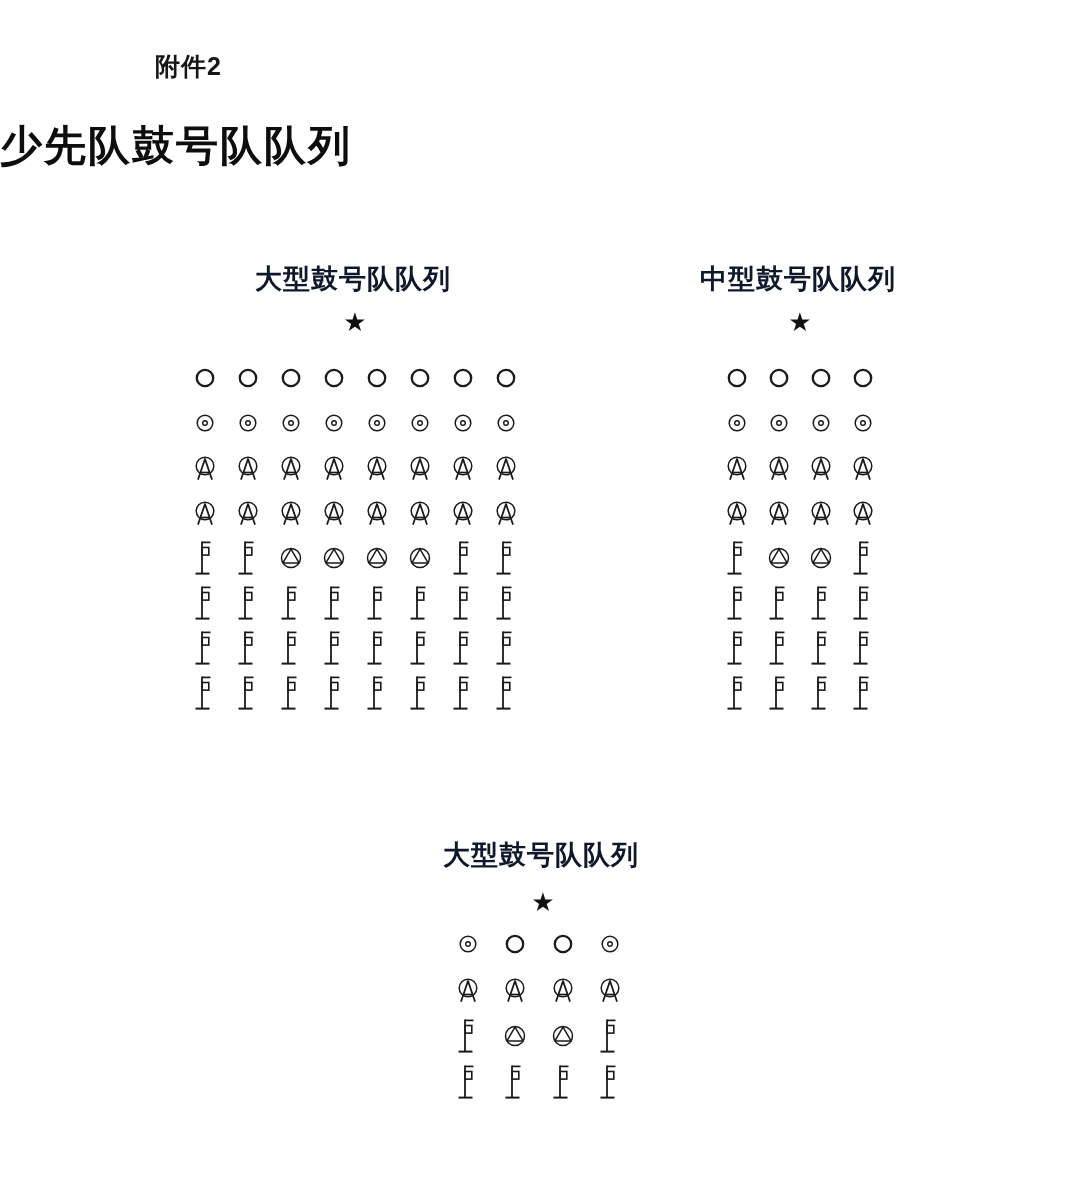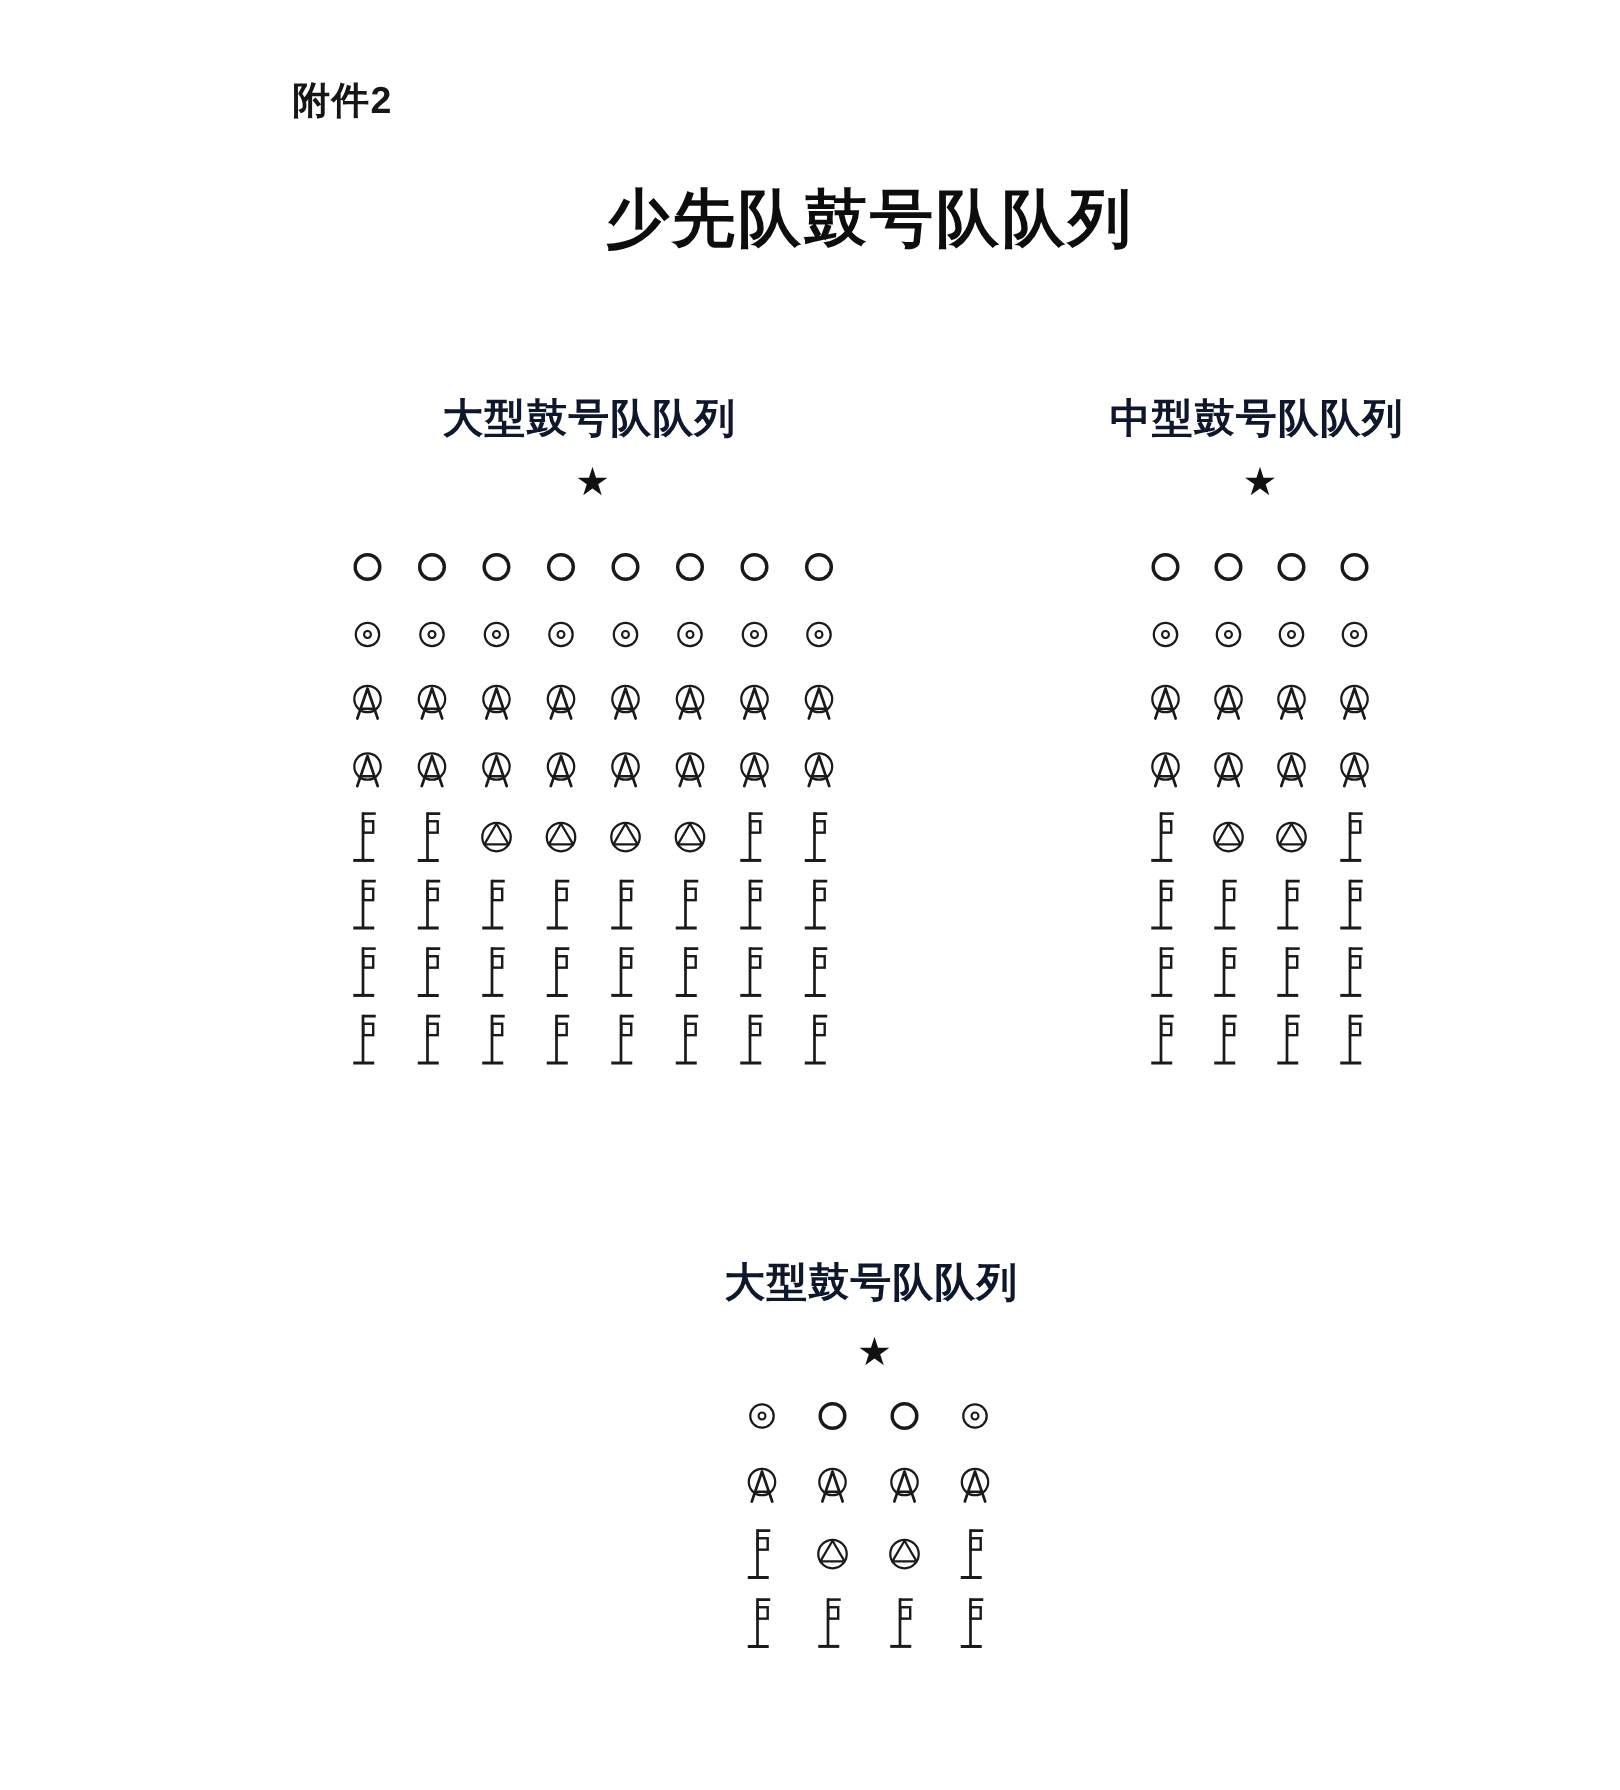--- a/index.html
+++ b/index.html
@@ -3,31 +3,29 @@
 <meta charset="utf-8">
 <style>
   html,body{margin:0;padding:0;background:#ffffff;}
   #page{
     position:relative;
     width:1035px;height:1193px;
     background:#ffffff;
     color:#111;
     font-family:"Liberation Serif","DejaVu Serif",serif;
     overflow:hidden;
-    margin-left:40px;
   }
   .attachment{
     position:absolute;left:155px;top:50px;
     font-family:"Liberation Sans","DejaVu Sans",sans-serif;
     font-size:25px;font-weight:600;color:#161616;
     letter-spacing:1px;
   }
   .main-title{
     position:absolute;left:0;top:118px;width:1080px;
-    text-align:center;
     font-size:42px;font-weight:700;color:#0d0d0d;
     letter-spacing:2px;
   }
   .section-title{
     position:absolute;
     font-size:27px;font-weight:700;color:#0f172a;
     letter-spacing:1px;
     line-height:34px;
   }
   .star{

